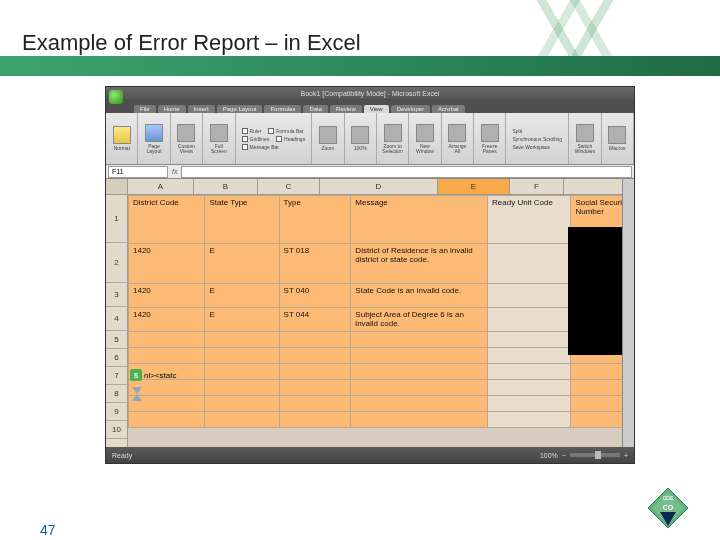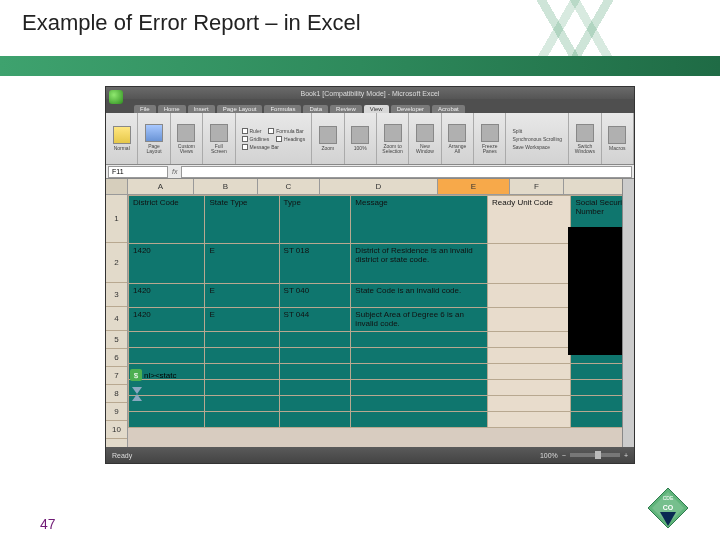--- a/index.html
+++ b/index.html
@@ -1,20 +1,20 @@
 <!DOCTYPE html>
 <html><head>
 <meta charset="utf-8">
 <style>
   * { box-sizing: border-box; margin: 0; padding: 0; }
   body { width: 720px; height: 540px; font-family: Arial, sans-serif; background: #fff; position: relative; overflow: hidden; }
 
   
   .slide-header { position: relative; height: 76px; }
-  .slide-title { font-size: 22px; color: #222; padding: 10px 0 0 22px; font-weight: normal; }
+  .slide-title { font-size: 22px; color: #222; padding: 30px 0 0 22px; font-weight: normal; }
   .header-band { position: absolute; bottom: 0; left: 0; right: 0; height: 20px;
     background: linear-gradient(to right, #3ea26e 0%, #2e8a5c 50%, #1f6b45 100%); }
   .tri-pattern { position: absolute; top: 0; right: 0; width: 290px; height: 76px;
     background:
       linear-gradient(60deg, transparent 45%, rgba(60,150,100,0.25) 45%, rgba(60,150,100,0.25) 48%, transparent 48%),
       linear-gradient(-60deg, transparent 45%, rgba(60,150,100,0.25) 45%, rgba(60,150,100,0.25) 48%, transparent 48%),
       linear-gradient(60deg, transparent 55%, rgba(60,150,100,0.2) 55%, rgba(60,150,100,0.2) 58%, transparent 58%),
       linear-gradient(-60deg, transparent 55%, rgba(60,150,100,0.2) 55%, rgba(60,150,100,0.2) 58%, transparent 58%);
   }
 
@@ -47,21 +47,21 @@
   .rowhdrs { width:22px; background:#e2daca; border-right:1px solid #999; }
   .colhdrs { height:16px; background:#e2daca; display:flex; border-bottom:1px solid #999; }
   .ch { border-right:1px solid #999; display:flex; align-items:center; justify-content:center; font-size:8px; color:#333; }
   .ch.active { background:#f7a94a; }
   .corner { width:22px; height:16px; background:#d6cebc; border-right:1px solid #999; border-bottom:1px solid #999; }
   .grid-wrap { position:relative; flex:1; }
   .rh { height:18px; border-bottom:1px solid #b8a890; display:flex; align-items:center; justify-content:center; font-size:8px; color:#333; }
   .rh.tall { height:48px; }
   .rh.med { height:40px; }
   table.grid { border-collapse:collapse; width:100%; }
-  .grid td { border:1px solid #b8a890; font-size:8px; padding:2px 4px; vertical-align:top; background:#0f766e; color:#111; }
+  .grid td { border:1px solid #b8a890; font-size:8px; padding:2px 4px; vertical-align:top; background:#fdba74; color:#111; }
   .grid td.selE { background:#e8dccc; }
   .grid tr.hr td { height:48px; font-weight:normal; }
   .grid tr.r2 td { height:40px; }
   .grid tr.r3 td { height:24px; }
   .grid tr.r4 td { height:24px; }
   .grid tr.small td { height:16px; }
   .black-block { position:absolute; right:0; top:48px; width:66px; height:128px; background:#000; }
   .frag { position:absolute; left:2px; top:190px; font-size:8px; display:flex; align-items:center; gap:2px; }
   .dollar { width:12px; height:12px; background:#4caf50; color:#fff; display:flex; align-items:center; justify-content:center; border-radius:2px; font-size:8px; }
   .hourglass { width:10px; height:14px; position:relative; }
@@ -69,21 +69,21 @@
   .hourglass::before { top:0; border-top:7px solid #8aa8c0; }
   .hourglass::after { bottom:0; border-bottom:7px solid #8aa8c0; }
 
   .vscroll { position:absolute; right:0; top:92px; bottom:16px; width:12px; background:#ccc; border-left:1px solid #888; }
   .statusbar { position:absolute; left:0; right:0; bottom:0; height:16px; background:linear-gradient(#5a5a5a,#444); color:#ddd; font-size:7px; display:flex; align-items:center; padding:0 6px; justify-content:space-between; }
   .zoom { display:flex; align-items:center; gap:4px; }
   .zoom .track { width:50px; height:4px; background:#777; position:relative; }
   .zoom .thumb { position:absolute; left:50%; top:-2px; width:6px; height:8px; background:#bbb; }
 
   
-  .slide-num { position:absolute; left:40px; bottom:8px; color:#701a75; font-size:14px; }
+  .slide-num { position:absolute; left:40px; bottom:2px; color:#0369a1; font-size:14px; }
   .logo-diamond { position:absolute; right:30px; bottom:10px; width:44px; height:44px; }
   .logo-diamond svg { width:100%; height:100%; }
 </style>
 </head>
 <body>
 
 <div class="slide-header">
   <div class="tri-pattern"></div>
   <h1 class="slide-title">Example of Error Report – in Excel</h1>
   <div class="header-band"></div>

